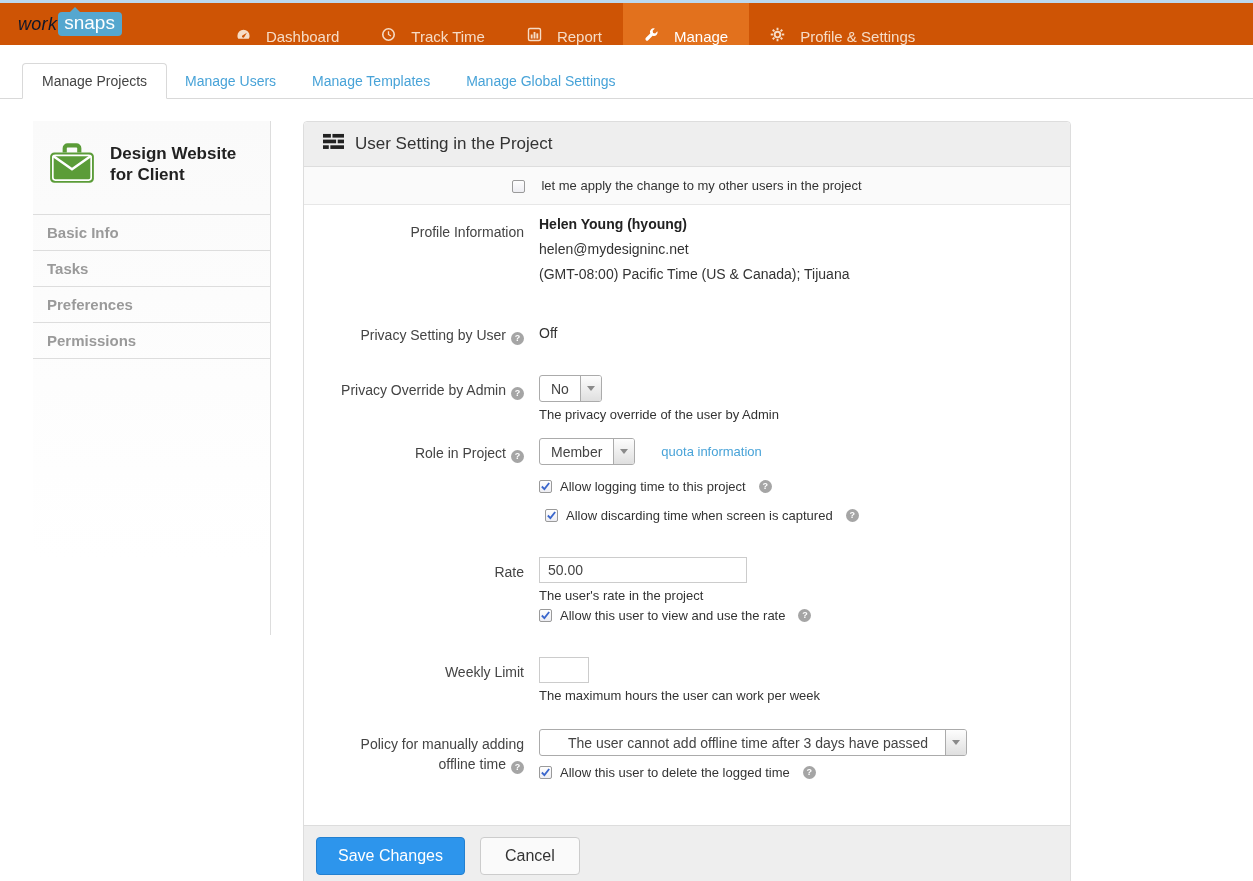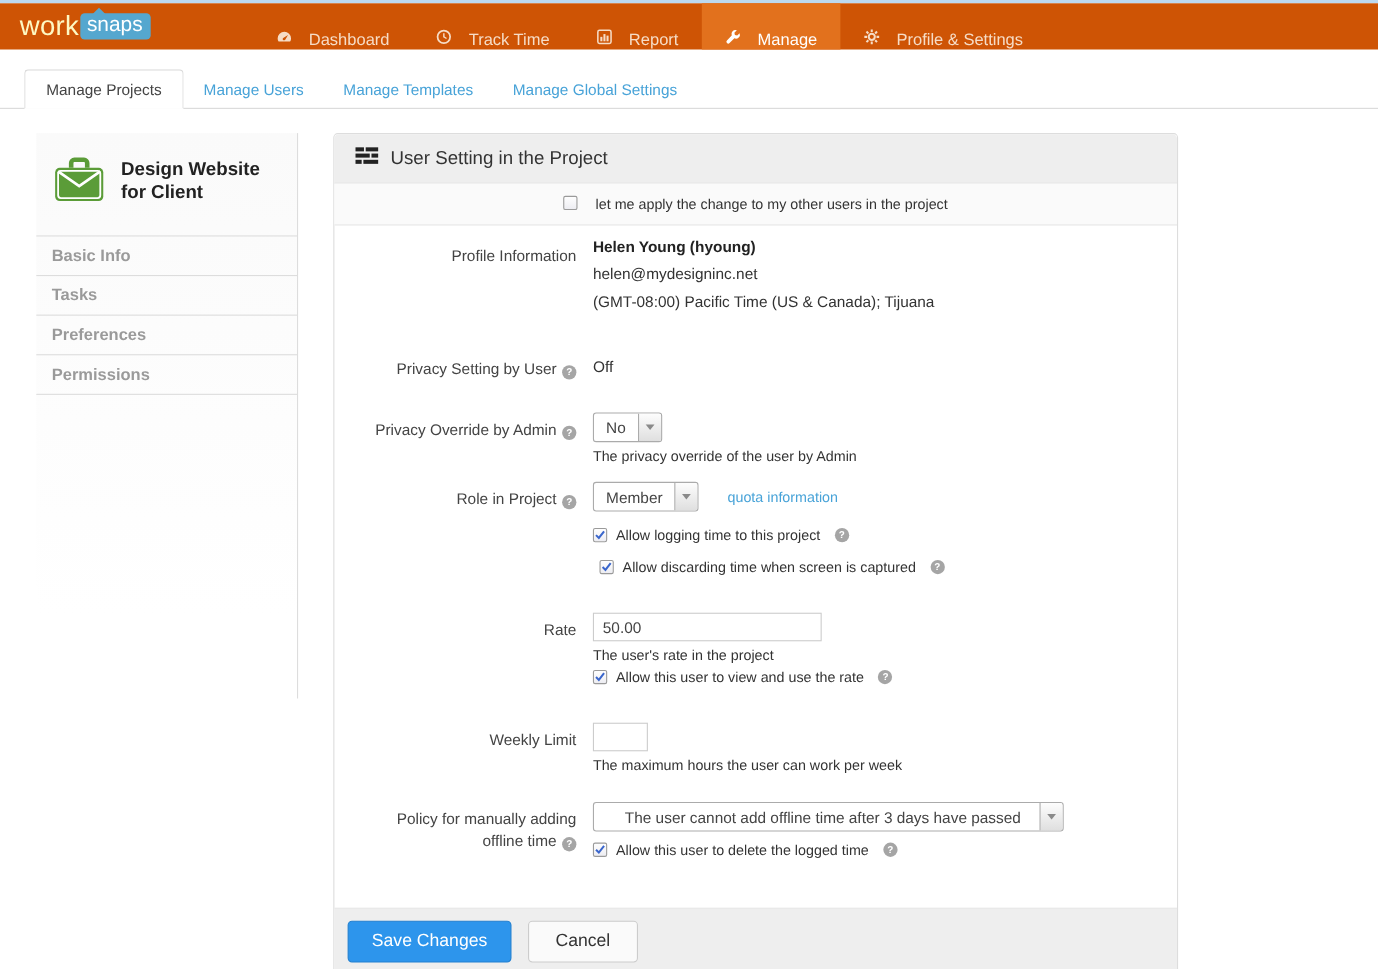--- a/index.html
+++ b/index.html
@@ -6,21 +6,21 @@
   html,body { background:#fff; }
   body { width:1253px; height:881px; font-family:"Liberation Sans", sans-serif; color:#333; }
   .page { position:relative; width:1253px; height:881px; overflow:hidden; background:#fff; }
 
   
   .top-edge { height:3px; background:#BCD9F0; }
 
   
   .nav { height:42px; background:#CE5405; display:flex; align-items:stretch; color:#F6DCC6; }
   .logo { display:flex; align-items:center; margin-left:18px; cursor:pointer; }
-  .logo-work { color:#fef9c3; font-size:25px; letter-spacing:0.3px; }
+  .logo-work { color:#0f172a; font-size:18px; letter-spacing:0.3px;font-style:italic; }
   .logo-snaps { background:#55A7CF; color:#fff; font-size:19px; padding:0 7px 2px 6px; border-radius:4px; position:relative; margin-left:1px; }
   .logo-snaps .bubble-tip { position:absolute; top:-5px; left:11px; width:0; height:0;
      border-left:6px solid transparent; border-right:6px solid transparent; border-bottom:6px solid #55A7CF; }
   .nav-items { display:flex; margin-left:93px; }
   .nav-item { display:flex; align-items:flex-end; gap:15px; padding:0 21px; font-size:15px; cursor:pointer; white-space:nowrap; }
   .nav-item.active { background:#E2711D; color:#fff; }
   .nav-item svg { width:15px; height:15px; flex-shrink:0; }
 
   
   .tabs { display:flex; align-items:flex-end; border-bottom:1px solid #D9D9D9; margin-top:17px; padding-left:22px; height:37px; }
@@ -39,21 +39,21 @@
   .side-item { font-size:15px; font-weight:bold; color:#9A9A9A; padding:9px 14px; border-bottom:1px solid #DDD; cursor:pointer; }
   .side-item.active { color:#222; }
 
   
   .panel { position:absolute; left:303px; top:121px; width:768px; background:#fff;
      border:1px solid #DDD; border-radius:4px; }
   .panel-header { background:#EEE; border-bottom:1px solid #DDD; border-radius:4px 4px 0 0;
      padding:11px 19px; display:flex; align-items:center; gap:11px; font-size:17px; color:#333; }
   .panel-header svg { width:21px; height:17px; }
   .apply-row { background:#FAFAFA; border-bottom:1px solid #E7E7E7; padding:11px 0;
-     display:flex; justify-content:center; align-items:flex-start; gap:16px; font-size:13px; color:#333; }
+     display:flex; justify-content:center; align-items:flex-end; gap:16px; font-size:13px; color:#333; }
 
   .form { padding:12px 0 45px; }
   .frow { display:flex; align-items:flex-start; }
   .flabel { width:220px; flex-shrink:0; text-align:right; font-size:14px; color:#444; padding-top:5px; line-height:20px; }
   .fctrl { margin-left:15px; font-size:14px; color:#333; }
 
   .pv-line { font-size:14px; color:#333; margin-bottom:11px; line-height:14px; }
   .pv-name { font-weight:bold; color:#222; }
 
   .help { display:inline-block; width:13px; height:13px; border-radius:50%; background:#A5A5A5; color:#fff;

